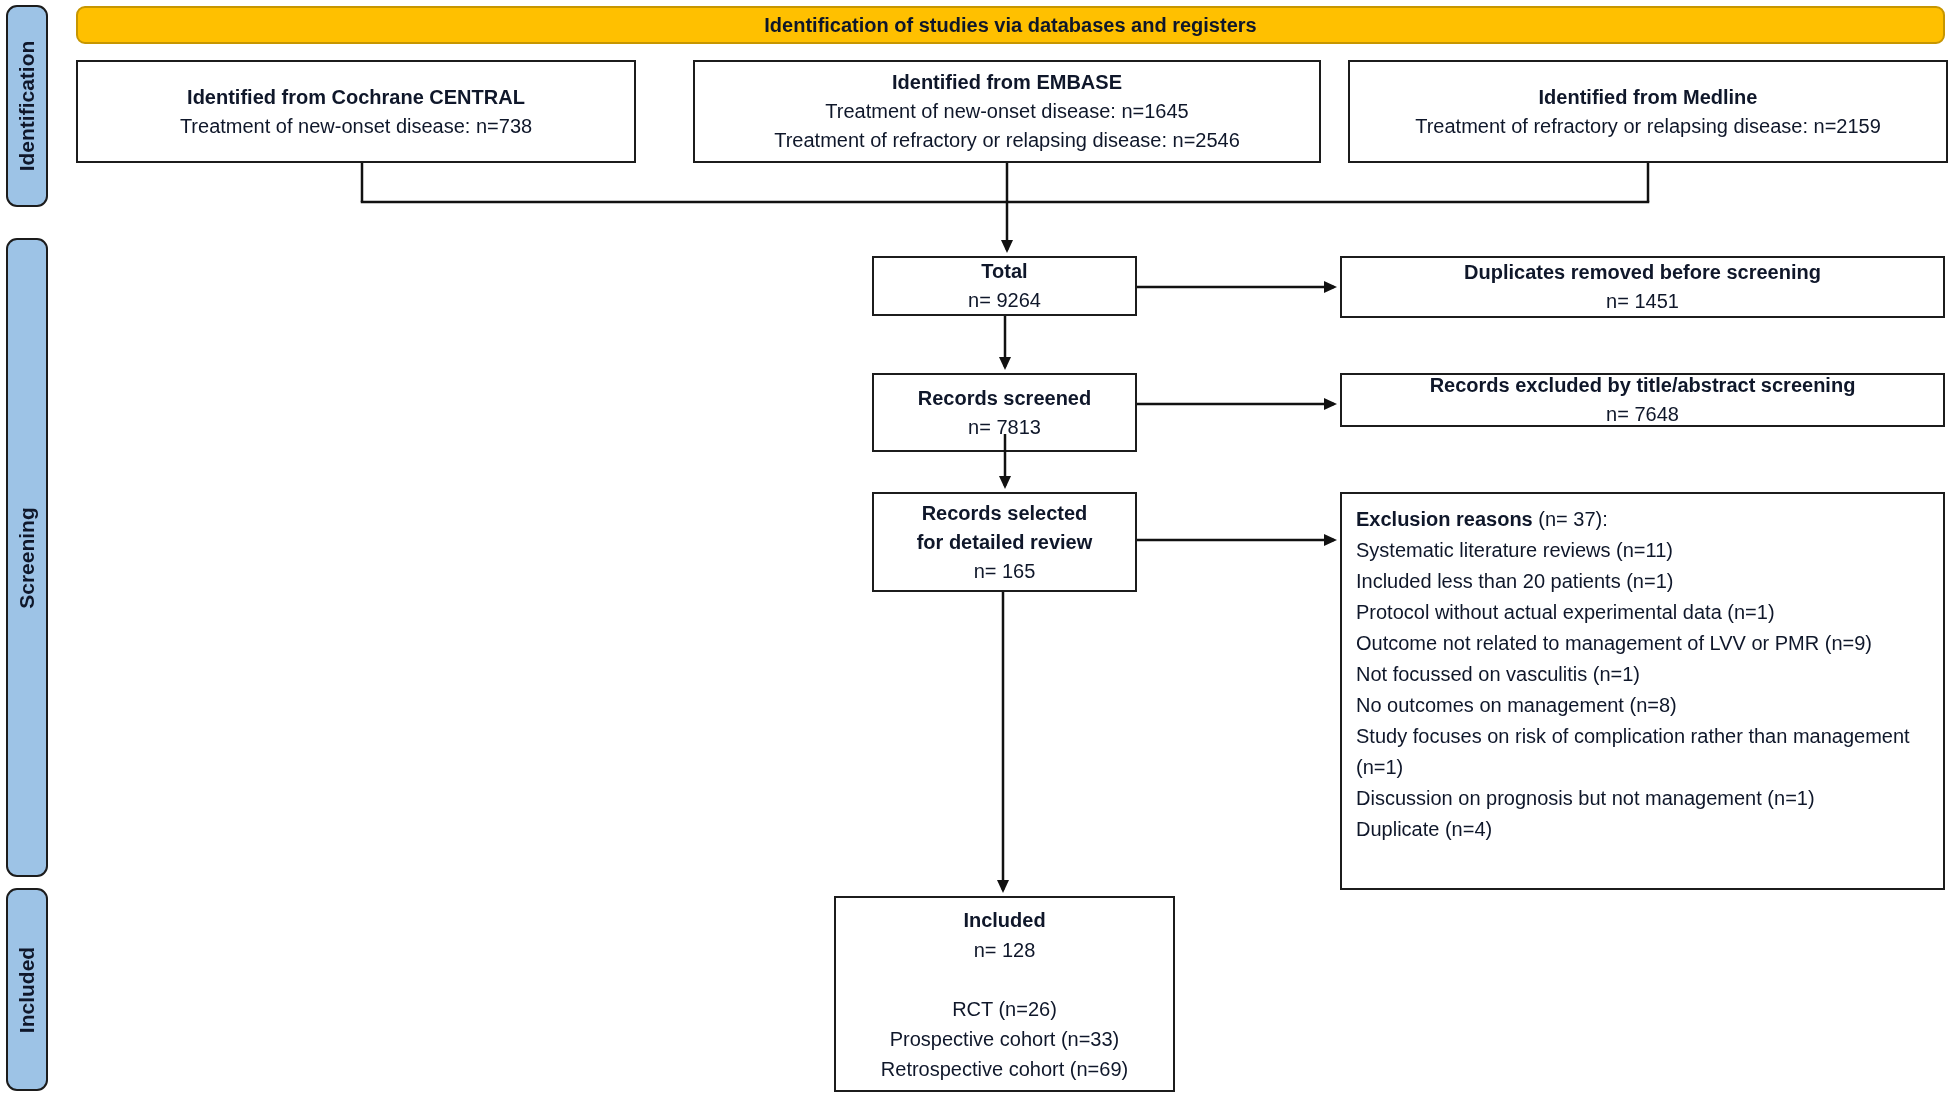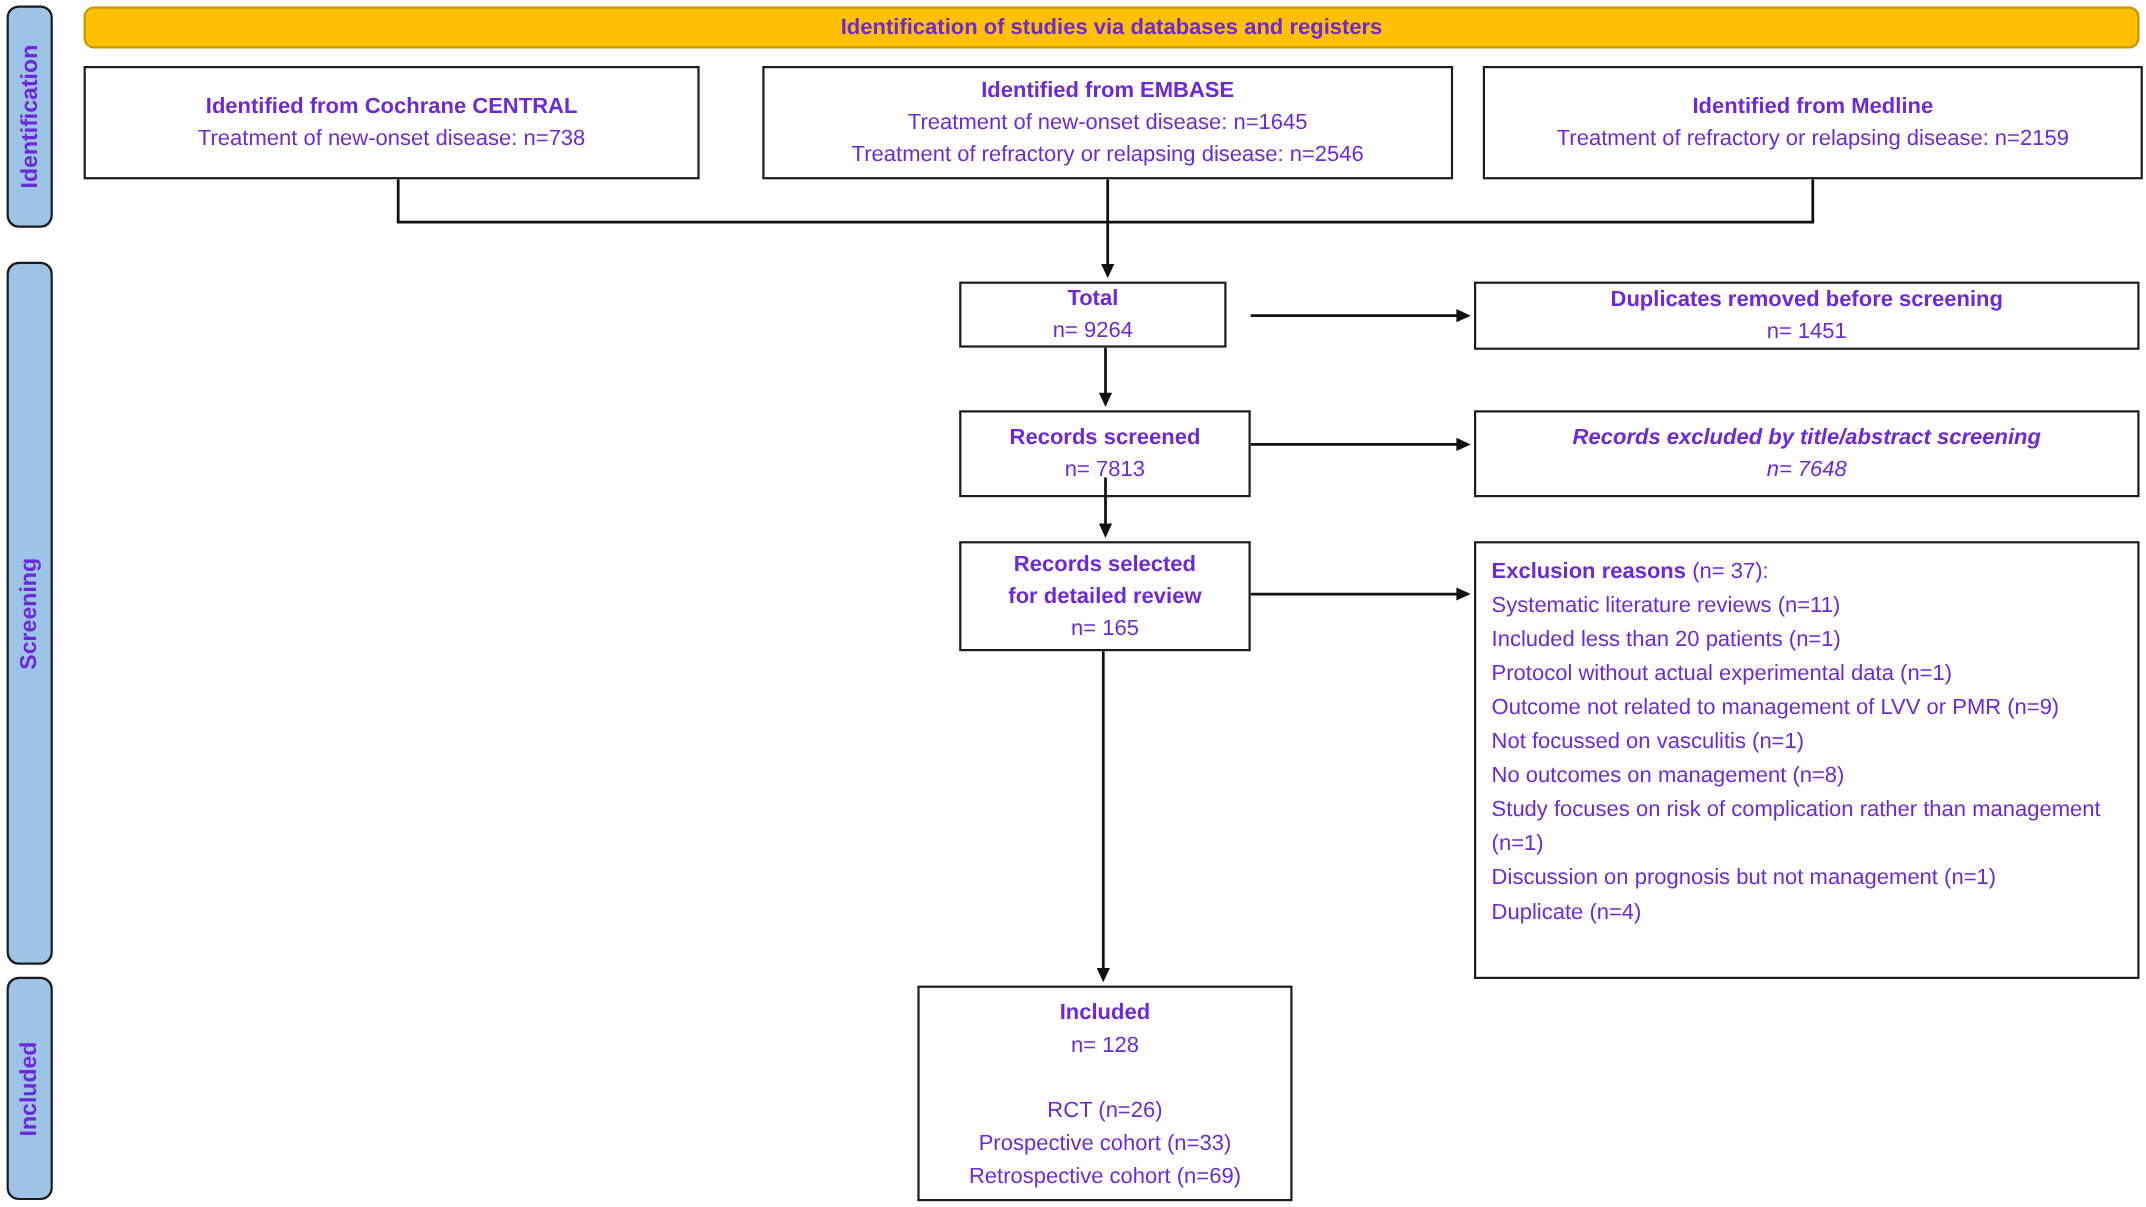--- a/index.html
+++ b/index.html
@@ -1,42 +1,42 @@
 <!DOCTYPE html>
 <html><head>
 <meta charset="utf-8">
 <style>
   html,body{margin:0;padding:0;background:#fff;}
   .wrap{position:relative;width:1951px;height:1097px;background:#fff;
-        font-family:"Liberation Sans",sans-serif;color:#6d28d9;overflow:hidden;}
+        font-family:"Liberation Sans",sans-serif;color:#0f172a;overflow:hidden;}
   .wrap *{box-sizing:border-box;}
   .banner{position:absolute;left:76px;top:6px;width:1869px;height:38px;
           background:var(--banner,#FFC000);border:2px solid #c79600;border-radius:9px;
           display:flex;align-items:center;justify-content:center;
           font-weight:700;font-size:20px;}
   .bar{position:absolute;left:6px;width:42px;background:var(--sidebar,#9DC3E6);
        border:2.5px solid #1c1c1c;border-radius:11px;
        display:flex;align-items:center;justify-content:center;}
   .bar span{transform:rotate(-90deg);white-space:nowrap;font-weight:700;font-size:21px;}
   .bar-identification{top:5px;height:202px;}
   .bar-screening{top:238px;height:639px;}
   .bar-included{top:888px;height:203px;}
   .box{position:absolute;background:#fff;border:2.5px solid #1c1c1c;
        display:flex;flex-direction:column;justify-content:center;align-items:center;
        text-align:center;font-size:20px;line-height:29px;}
   .bt{font-weight:700;}
   .src1{left:76px;top:60px;width:560px;height:103px;}
   .src2{left:693px;top:60px;width:628px;height:103px;}
   .src3{left:1348px;top:60px;width:600px;height:103px;}
-  .total{left:872px;top:256px;width:243px;height:60px;}
+  .total{left:872px;top:256px;width:265px;height:60px;}
   .screened{left:872px;top:373px;width:265px;height:79px;}
   .selected{left:872px;top:492px;width:265px;height:100px;}
   .included{left:834px;top:896px;width:341px;height:196px;line-height:30px;}
   .dup{left:1340px;top:256px;width:605px;height:62px;}
-  .excl{left:1340px;top:373px;width:605px;height:79px;font-style:italic;}
+  .excl{left:1340px;top:373px;width:605px;height:54px;}
   .reasons{left:1340px;top:492px;width:605px;height:398px;
            justify-content:flex-start;align-items:flex-start;text-align:left;
            padding:10px 14px;line-height:31px;}
   .spacer{height:29px;}
   svg.overlay{position:absolute;left:0;top:0;pointer-events:none;}
 </style>
 </head>
 <body>
 
 <div class="wrap" style="--banner: #FFC000; --sidebar: #9DC3E6;">

